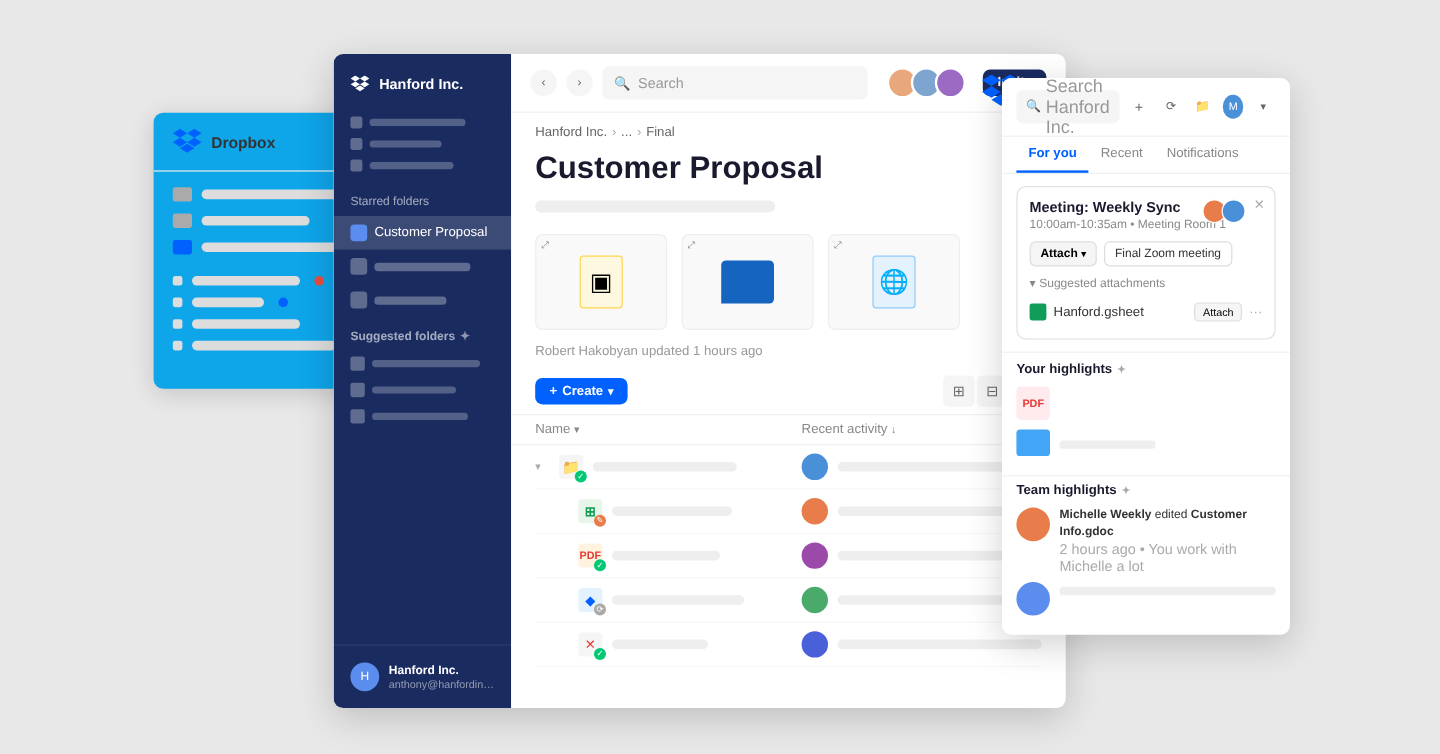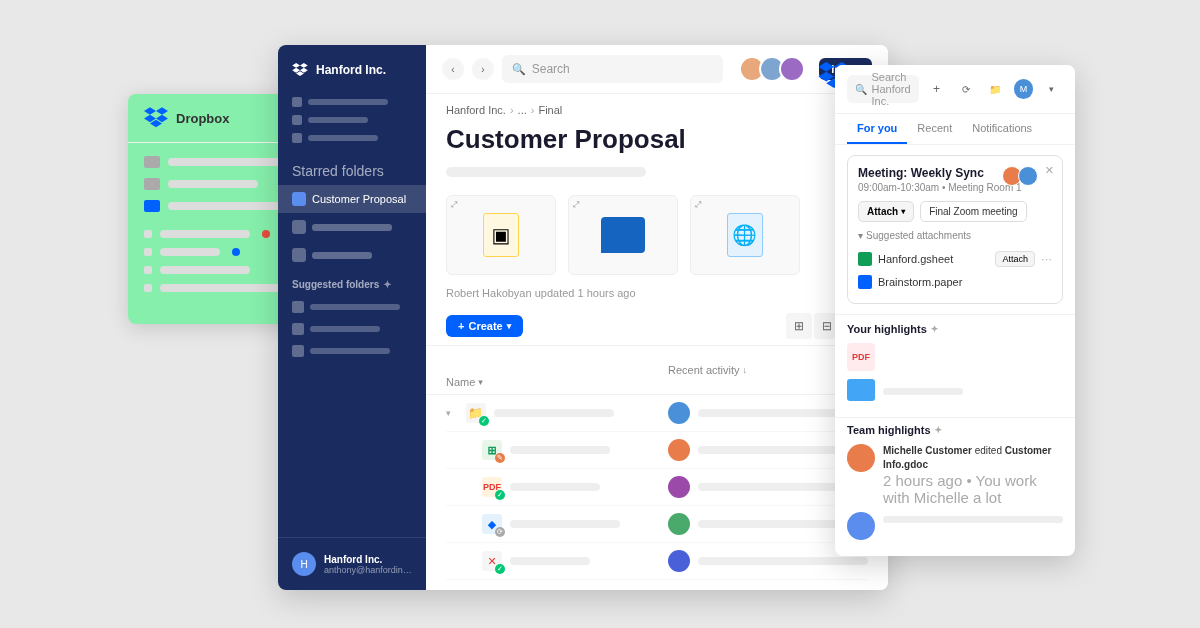--- a/index.html
+++ b/index.html
@@ -12,21 +12,21 @@
       position: relative;
     }
 
     
     .dropbox-bg-window {
       position: absolute;
       top: 94px;
       left: 128px;
       width: 280px;
       height: 230px;
-      background: #86efac;
+      background: #0ea5e9;
       border-radius: 8px;
       box-shadow: 0 4px 20px rgba(0,0,0,0.15);
       overflow: hidden;
     }
     .dropbox-bg-header {
       display: flex;
       align-items: center;
       padding: 12px 16px;
       border-bottom: 1px solid #f0f0f0;
     }
@@ -131,21 +131,21 @@
       border-radius: 2px;
       flex-shrink: 0;
     }
     .sidebar-ph-bar {
       height: 6px;
       background: rgba(255,255,255,0.25);
       border-radius: 3px;
       flex: 1;
     }
     .sidebar-section-label {
-      font-size: 14px;
+      font-size: 10px;
       color: rgba(255,255,255,0.6);
       padding: 12px 14px 6px;
       font-weight: 500;
     }
     .sidebar-item {
       padding: 7px 14px;
       display: flex;
       align-items: center;
       gap: 6px;
       cursor: pointer;
@@ -451,21 +451,20 @@
       flex-shrink: 0;
     }
     .col-name {
       flex: 1;
       font-size: 11px;
       color: #888;
       font-weight: 500;
       display: flex;
       align-items: center;
       gap: 3px;
-      margin-top: 24px;
     }
     .col-activity {
       width: 200px;
       font-size: 11px;
       color: #888;
       font-weight: 500;
       display: flex;
       align-items: center;
       gap: 3px;
     }
@@ -571,21 +570,21 @@
       flex: 1;
       height: 28px;
       background: #f5f5f5;
       border-radius: 6px;
       display: flex;
       align-items: center;
       padding: 0 8px;
       gap: 4px;
     }
     .rp-search-text {
-      font-size: 11px;
+      font-size: 15px;
       color: #999;
     }
     .rp-icon-btn {
       width: 24px;
       height: 24px;
       border-radius: 4px;
       display: flex;
       align-items: center;
       justify-content: center;
       cursor: pointer;
@@ -806,21 +805,21 @@
     }
     .th-avatar.th2 { background: #5b8dee; }
     .th-info { flex: 1; min-width: 0; }
     .th-text {
       font-size: 10px;
       color: #333;
       line-height: 1.4;
     }
     .th-text strong { font-weight: 700; }
     .th-meta {
-      font-size: 15px;
+      font-size: 12px;
       color: #aaa;
     }
     .th-placeholder {
       height: 7px;
       background: #eee;
       border-radius: 3px;
       margin-top: 4px;
       width: 100%;
     }
 
@@ -1141,42 +1140,38 @@
     </div>
   </div>
 
   <div class="meeting-card">
     <div class="meeting-avatar-group">
       <div class="meeting-av m1"></div>
       <div class="meeting-av m2"></div>
     </div>
     <div class="meeting-close">✕</div>
     <div class="meeting-title">Meeting: Weekly Sync</div>
-    <div class="meeting-time">09:00am-10:30am • Meeting Room 1</div>
+    <div class="meeting-time">10:00am-10:35am • Meeting Room 1</div>
     <div class="meeting-actions">
       <button class="attach-btn">
         <span>Attach</span>
         <span class="attach-chevron">▾</span>
       </button>
       <button class="join-zoom-btn">Final Zoom meeting</button>
     </div>
     <div class="suggested-attach-label">
       <span>▾</span>
       <span>Suggested attachments</span>
     </div>
     <div class="suggested-attach-item">
       <div class="sa-icon green"></div>
       <span class="sa-filename">Hanford.gsheet</span>
       <button class="sa-attach-btn">Attach</button>
       <span class="sa-more-btn">···</span>
     </div>
-    <div class="suggested-attach-item">
-      <div class="sa-icon blue"></div>
-      <span class="sa-filename">Brainstorm.paper</span>
-    </div>
   </div>
 
   <div class="highlights-section">
     <div class="highlights-title">
       <span>Your highlights</span>
       <span style="font-size:9px;color:#aaa;">✦</span>
     </div>
     <div class="highlight-item">
       <div class="hi-icon" style="background:#ffebee;">
         <span style="font-size:9px;color:#e53935;font-weight:bold;">PDF</span>
@@ -1192,21 +1187,21 @@
 
   <div class="team-highlights-section">
     <div class="highlights-title">
       <span>Team highlights</span>
       <span style="font-size:9px;color:#aaa;">✦</span>
     </div>
     <div class="th-item">
       <div class="th-avatar"></div>
       <div class="th-info">
         <div class="th-text">
-          <strong>Michelle Customer</strong>
+          <strong>Michelle Weekly</strong>
           <span> edited </span>
           <strong>Customer Info.gdoc</strong>
         </div>
         <div class="th-meta">2 hours ago • You work with Michelle a lot</div>
       </div>
     </div>
     <div class="th-item">
       <div class="th-avatar th2"></div>
       <div class="th-info">
         <div class="th-placeholder"></div>

